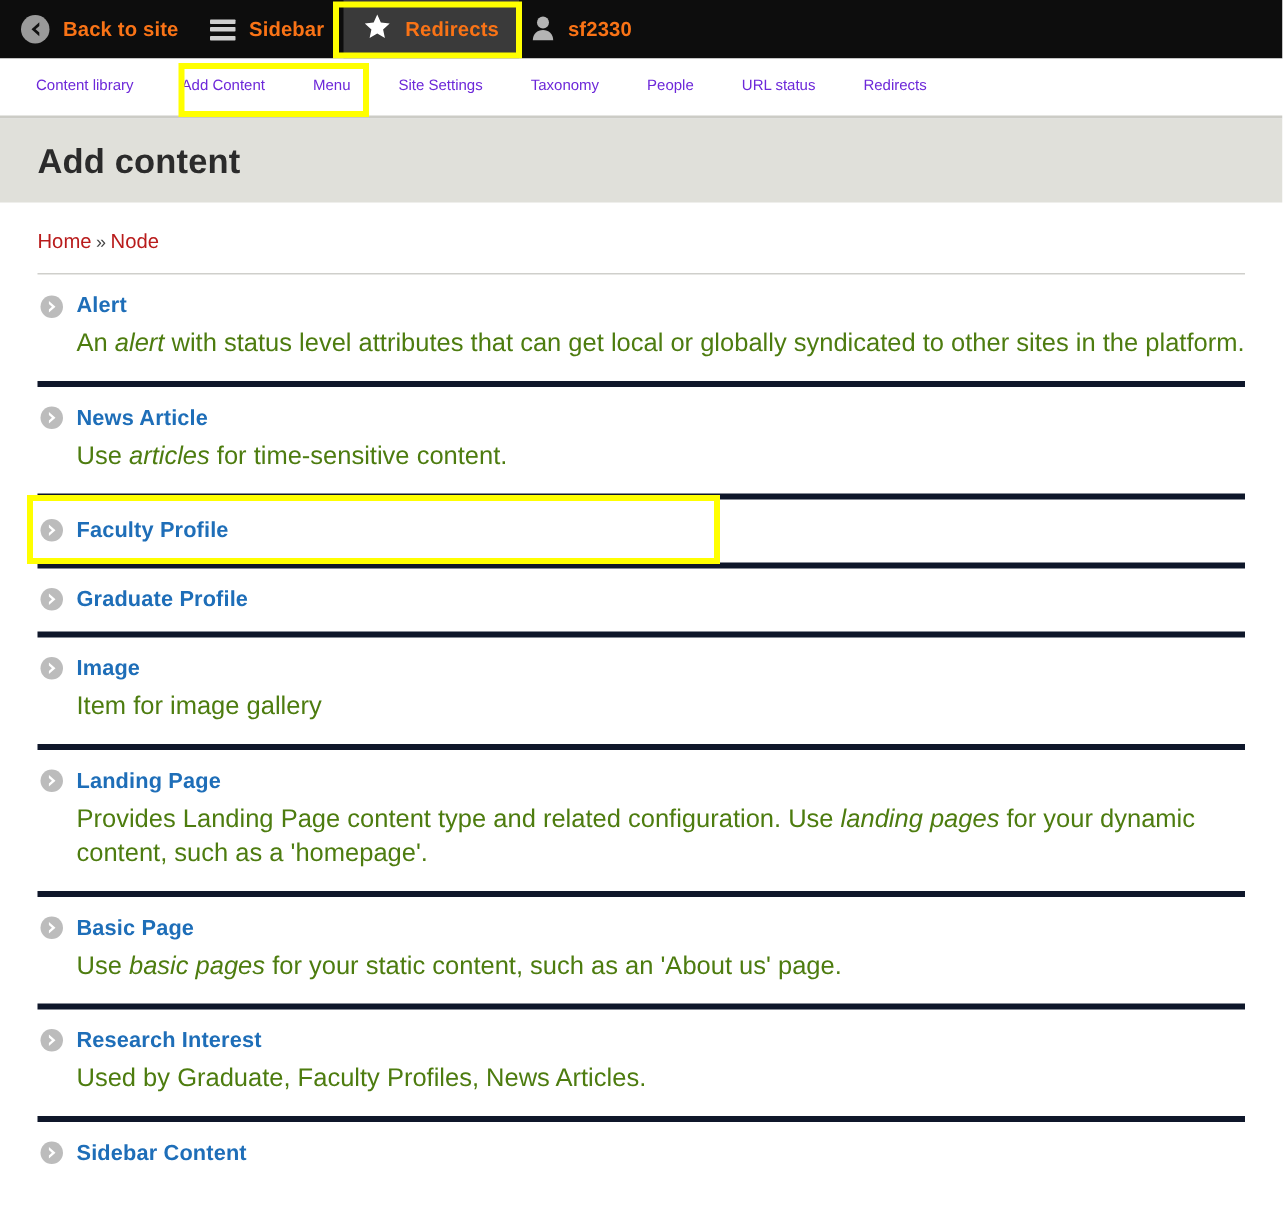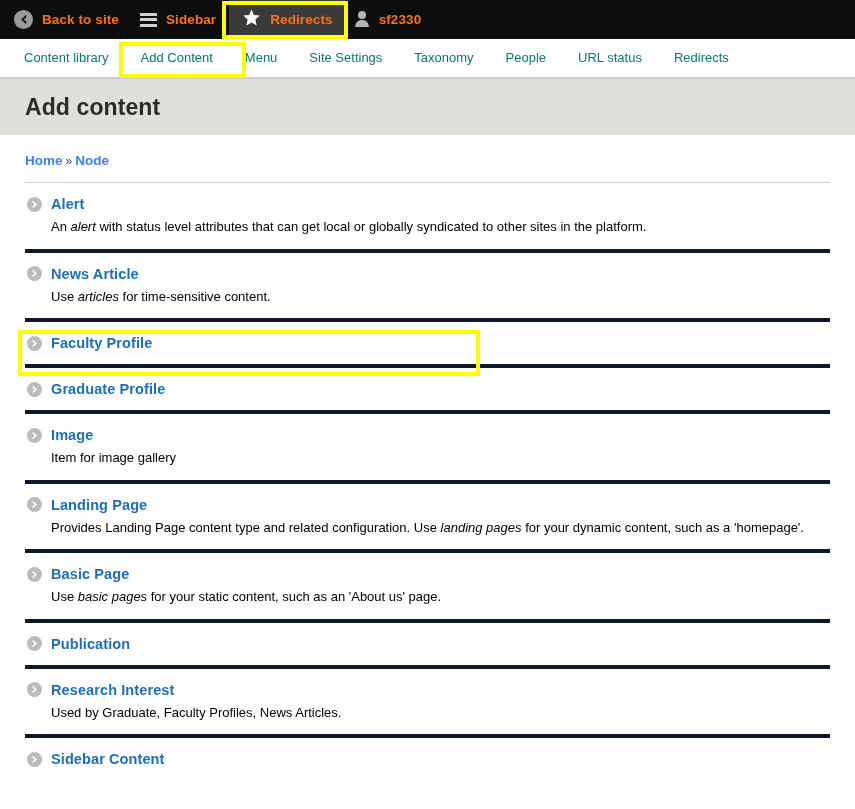--- a/index.html
+++ b/index.html
@@ -81,22 +81,22 @@
     position: relative;
     height: 40px;
     background: #ffffff;
     border-bottom: 2px solid #ccccc6;
     display: flex;
     align-items: center;
     padding-left: 8px;
     box-sizing: border-box;
   }
   .tab {
-    font-size: 13px;
-    color: #0f766e;
+    font-size: 10px;
+    color: #6d28d9;
     padding: 0 16px;
     height: 40px;
     line-height: 40px;
     white-space: nowrap;
   }
   .hl-addcontent {
     position: absolute;
     left: 119px;
     top: 42px;
     width: 127px;
@@ -128,23 +128,22 @@
     padding: 0 25px;
     box-sizing: border-box;
   }
   .breadcrumb {
     padding-top: 18px;
     padding-bottom: 14px;
     font-size: 13.5px;
     color: #1e6eb8;
   }
   .breadcrumb a {
-    color: #3b82f6;
+    color: #b91c1c;
     text-decoration: none;
-    font-weight: bold;
   }
   .breadcrumb .sep {
     color: #444;
     margin: 0 3px;
     font-size: 12px;
   }
 
   .type-list {
     list-style: none;
     margin: 0;
@@ -174,22 +173,22 @@
   .bullet svg { display: block; }
 
   .type-link {
     font-size: 14.5px;
     font-weight: bold;
     color: #1e6eb8;
     text-decoration: none;
     letter-spacing: 0.1px;
   }
   .type-desc {
-    font-size: 13px;
-    color: #000000;
+    font-size: 17px;
+    color: #4d7c0f;
     margin: 6px 0 0 26px;
     line-height: 1.35;
   }
   .type-desc em { font-style: italic; }
 
   .hl-faculty {
     position: absolute;
     left: 18px;
     top: 330px;
     width: 462px;
@@ -343,30 +342,20 @@
         </div>
         <p class="type-desc">Use <em>basic pages</em> for your static content, such as an 'About us' page.</p>
       </li>
       <li class="type-item">
         <div class="type-head">
           <span class="bullet">
             <svg width="7" height="9" viewBox="0 0 7 9" aria-hidden="true">
               <path d="M1.6 0.6 L6.0 4.5 L1.6 8.4 L1.6 6.4 L3.6 4.5 L1.6 2.6 Z" fill="#ffffff"></path>
             </svg>
           </span>
-          <a class="type-link" href="#">Publication</a>
-        </div>
-      </li>
-      <li class="type-item">
-        <div class="type-head">
-          <span class="bullet">
-            <svg width="7" height="9" viewBox="0 0 7 9" aria-hidden="true">
-              <path d="M1.6 0.6 L6.0 4.5 L1.6 8.4 L1.6 6.4 L3.6 4.5 L1.6 2.6 Z" fill="#ffffff"></path>
-            </svg>
-          </span>
           <a class="type-link" href="#">Research Interest</a>
         </div>
         <p class="type-desc">Used by Graduate, Faculty Profiles, News Articles.</p>
       </li>
       <li class="type-item">
         <div class="type-head">
           <span class="bullet">
             <svg width="7" height="9" viewBox="0 0 7 9" aria-hidden="true">
               <path d="M1.6 0.6 L6.0 4.5 L1.6 8.4 L1.6 6.4 L3.6 4.5 L1.6 2.6 Z" fill="#ffffff"></path>
             </svg>

